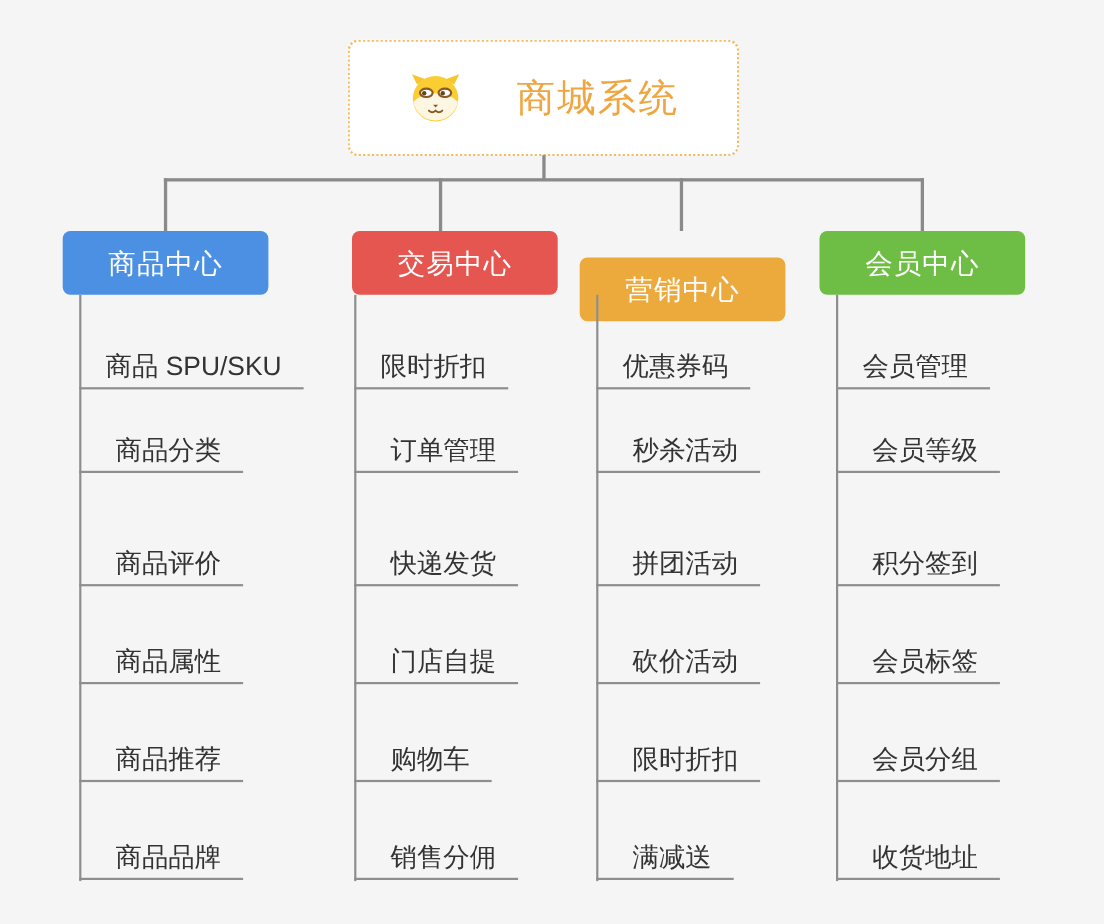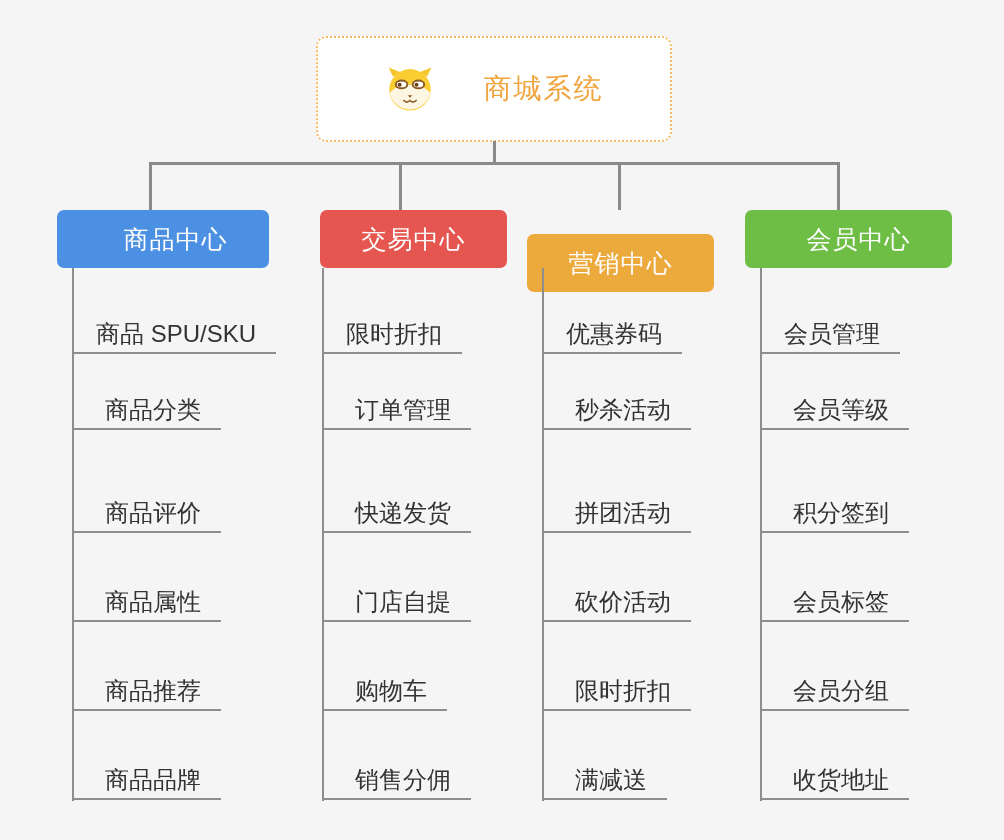--- a/index.html
+++ b/index.html
@@ -9,21 +9,21 @@
     font-family:"Liberation Sans","DejaVu Sans",sans-serif;
   }
   .abs{position:absolute;}
 
   
   .root-node{
     left:316px;top:36px;width:352px;height:102px;
     background:#FFFFFF;border:2px dotted #F4BB62;border-radius:10px;
     display:flex;align-items:center;justify-content:center;gap:14px;
   }
-  .root-title{font-size:28px;letter-spacing:2px;color:#F0A53F;margin-left:35px;}
+  .root-title{font-size:35px;letter-spacing:2px;color:#F0A53F;margin-left:35px;}
   .dog-icon{width:50px;height:46px;display:block;}
 
   
   .connector{background:#8A8A8A;}
   .stub {left:493px;top:141px;width:3px;height:23px;}
   .bus  {left:149px;top:162px;width:691px;height:3px;}
   .drop {top:162px;width:3px;height:48px;}
   .drop-1{left:149px;} .drop-2{left:399px;} .drop-3{left:618px;} .drop-4{left:837px;}
 
   
@@ -71,24 +71,24 @@
   <span class="root-title" style="color: rgb(240, 165, 63);">商城系统</span>
 </div>
 
 <div class="abs connector stub"></div>
 <div class="abs connector bus"></div>
 <div class="abs connector drop drop-1"></div>
 <div class="abs connector drop drop-2"></div>
 <div class="abs connector drop drop-3"></div>
 <div class="abs connector drop drop-4"></div>
 
-<div class="abs branch-box b1" style="background: rgb(75, 144, 226); padding-left: 25px;">商品中心</div>
+<div class="abs branch-box b1" style="background: rgb(75, 144, 226);">商品中心</div>
 <div class="abs branch-box b2" style="background: rgb(228, 86, 79); margin-left: 13px;">交易中心</div>
 <div class="abs branch-box b3" style="background: rgb(236, 169, 60);">营销中心</div>
-<div class="abs branch-box b4" style="background: rgb(110, 190, 69); padding-left: 20px;">会员中心</div>
+<div class="abs branch-box b4" style="background: rgb(110, 190, 69);">会员中心</div>
 
 <div class="abs column c1">
   <div class="spine"></div>
   <div class="node">商品 SPU/SKU</div>
   <div class="node">商品分类</div>
   <div class="node">商品评价</div>
   <div class="node">商品属性</div>
   <div class="node">商品推荐</div>
   <div class="node">商品品牌</div>
 </div>

